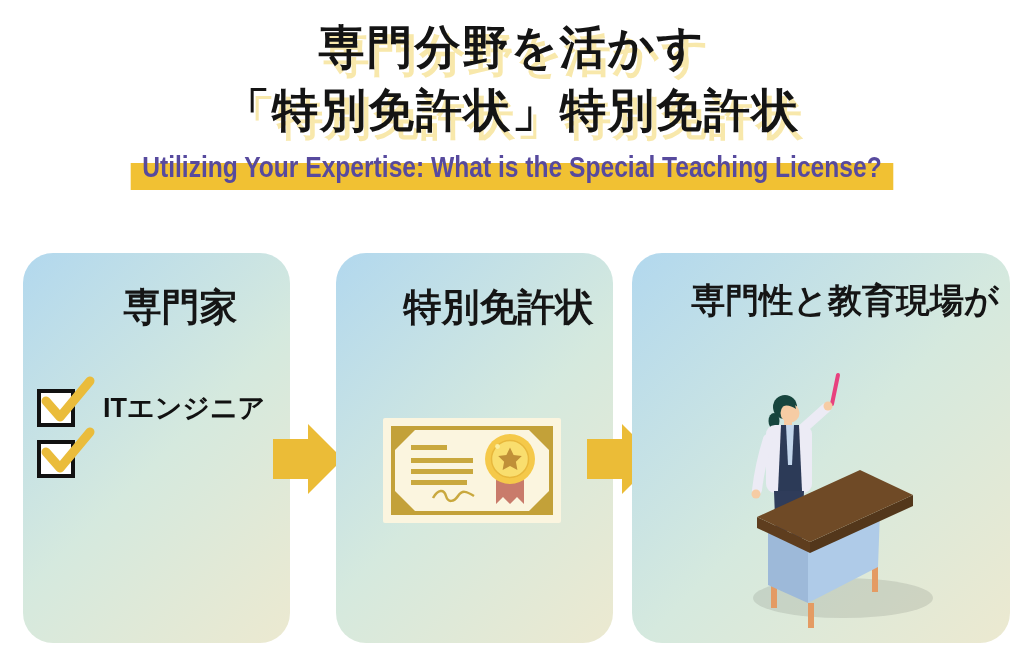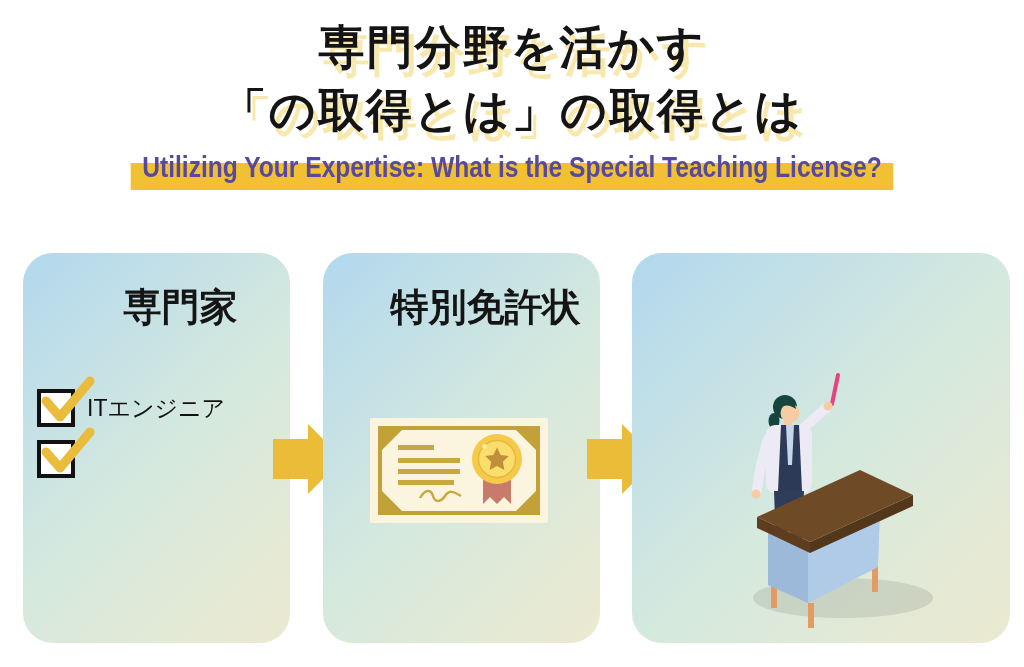--- a/index.html
+++ b/index.html
@@ -31,34 +31,34 @@
   .subtitle-inner{position:relative;display:inline-block;}
   .subtitle-bar{position:absolute;left:-14px;right:-14px;top:14px;bottom:-5px;
     background:#F1C133;z-index:0;}
   .subtitle-text{position:relative;z-index:1;font-size:30px;line-height:36px;
     font-weight:700;color:var(--subtitle-text);letter-spacing:0px;white-space:nowrap;}
 
   
   .card{position:absolute;top:253px;height:390px;border-radius:30px;
     background:linear-gradient(135deg,var(--card-gradient-start) 0%,var(--card-gradient-mid) 52%,var(--card-gradient-end) 100%);}
   .card1{left:23px;width:267px;}
-  .card2{left:323px;width:277px;font-family:Liberation Serif, serif;}
+  .card2{left:336px;width:277px;font-family:Liberation Serif, serif;}
   .card3{left:632px;width:378px;}
   .card h2{font-weight:900;color:#151515;text-align:center;padding-left:48px;}
   .card1 h2,.card2 h2{margin-top:34px;font-size:38px;line-height:40px;}
   .card3 h2{margin-top:28px;font-size:34px;line-height:38px;}
   .card3 h2 span{display:block;}
 
   
   .checklist{list-style:none;margin:62px 0 0 14px;}
   .check-item{display:flex;align-items:center;height:38px;margin-bottom:13px;}
   .checkbox{position:relative;width:38px;height:38px;border:4px solid #111;background:#fff;flex:0 0 auto;}
   .checkbox svg{position:absolute;left:0;top:-16px;width:54px;height:50px;overflow:visible;}
   .checkbox polyline{fill:none;stroke:var(--check-gold);stroke-width:9;stroke-linecap:round;stroke-linejoin:round;}
-  .check-label{margin-left:12px;font-size:23px;font-weight:400;color:#111;white-space:nowrap;}
+  .check-label{margin-left:28px;font-size:27px;font-weight:700;color:#111;white-space:nowrap;}
 
   
   .arrow{position:absolute;top:424px;width:70px;height:70px;}
   .arrow polygon{fill:var(--accent-gold);}
   .arrow1{left:273px;}
   .arrow2{left:587px;}
 
   
   .cert-svg{position:absolute;left:47px;top:165px;width:178px;height:105px;}
 
@@ -66,21 +66,21 @@
   .teacher-svg{position:absolute;left:0;top:0;width:378px;height:390px;}
 </style>
 </head>
 <body>
 
 <div class="stage">
 
   <header class="header">
     <h1 class="main-title">
       <span class="tl">専門分野を活かす</span>
-      <span class="tl">「の取得とは」の取得とは</span>
+      <span class="tl">「特別免許状」特別免許状</span>
     </h1>
     <div class="subtitle-wrap">
       <span class="subtitle-inner">
         <span class="subtitle-bar"></span>
         <span class="subtitle-text">Utilizing Your Expertise: What is the Special Teaching License?</span>
       </span>
     </div>
   </header>
 
   <section class="card card1">
@@ -129,20 +129,21 @@
       <circle cx="114.5" cy="28.5" r="2.4" fill="#FBEFA0"></circle>
     </svg>
   </section>
 
   <svg class="arrow arrow2" viewBox="0 0 70 70">
     <polygon points="0,15 35,15 35,0 70,35 35,70 35,55 0,55"></polygon>
   </svg>
 
   <section class="card card3">
     <h2>
+      <span>専門性と教育現場が</span>
     </h2>
     <svg class="teacher-svg" viewBox="0 0 378 390">
 
       <ellipse cx="211" cy="345" rx="90" ry="20" fill="#7E867C" opacity="0.22"></ellipse>
 
       <rect x="139" y="330" width="6" height="25" fill="#E49B63"></rect>
       <rect x="176" y="350" width="6" height="25" fill="#E49B63"></rect>
       <rect x="240" y="314" width="6" height="25" fill="#E49B63"></rect>
 
       <path d="M200,151 L206,122" stroke="#E8417E" stroke-width="4" stroke-linecap="round" fill="none"></path>

